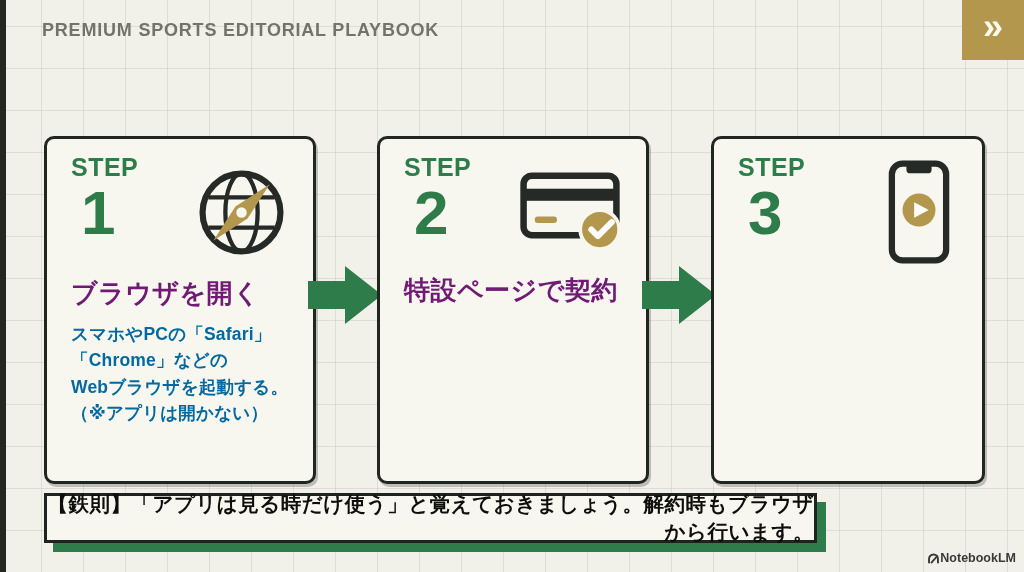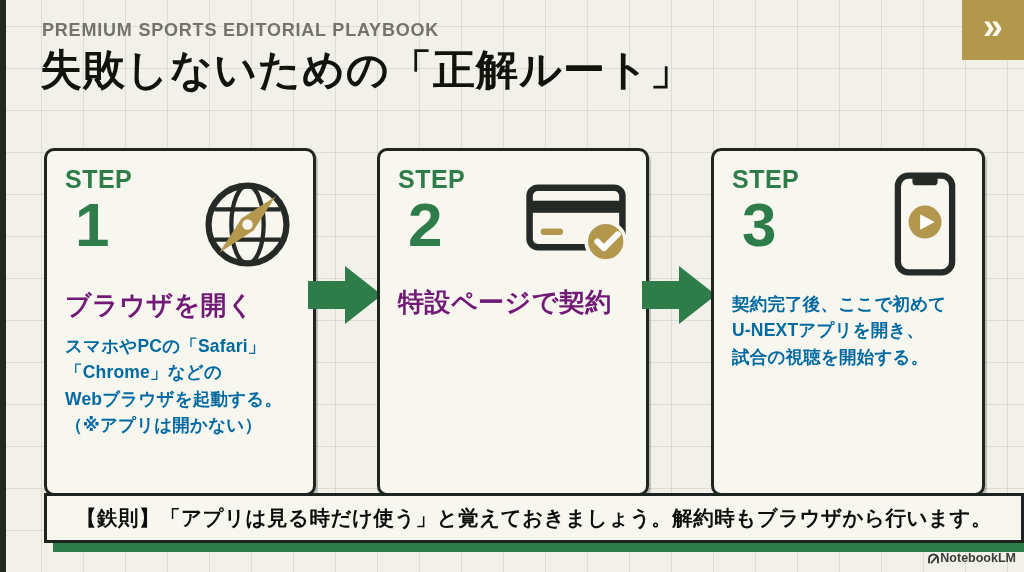--- a/index.html
+++ b/index.html
@@ -25,24 +25,24 @@
   .eyebrow{
     position:absolute; left:42px; top:20px;
     font-size:18px; font-weight:700; letter-spacing:0.8px; color:#73736c;
   }
   .title{
     position:absolute; left:40px; top:42px;
     font-size:42px; font-weight:900; color:#13130e; letter-spacing:1px;
   }
 
   .card{
-    position:absolute; top:148px; height:348px;
+    position:absolute; top:136px; height:348px;
     background:#f7f6ef; border:3px solid #20261f; border-radius:10px;
     box-shadow:2px 3px 0 rgba(32,38,31,0.25);
-    padding:16px 18px 0;
+    padding:16px 24px 0;
   }
   .card.c1{ left:44px;  width:272px; }
   .card.c2{ left:377px; width:272px; }
   .card.c3{ left:711px; width:274px; }
 
   .card-head{ display:flex; justify-content:space-between; align-items:flex-start; }
   .step-label{ color:#2e7c49; font-size:25px; font-weight:800; line-height:1; letter-spacing:0.5px; }
   .step-number{ color:#2e7c49; font-size:62px; font-weight:800; line-height:0.95; margin:4px 0 0 10px; }
   .icon-wrap{ margin-top:10px; }
   .c3 .icon-wrap{ margin-top:4px; margin-right:8px; }
@@ -55,21 +55,21 @@
   }
 
   .arrow{
     position:absolute; top:266px; width:74px; height:58px; background:#2e7c49;
     clip-path:polygon(0 26%, 50% 26%, 50% 0, 100% 50%, 50% 100%, 50% 74%, 0 74%);
   }
   .arrow.a1{ left:308px; }
   .arrow.a2{ left:642px; }
 
   .rule-box{
-    position:absolute; left:44px; top:493px; width:980px; height:50px;
+    position:absolute; left:44px; top:493px; width:773px; height:50px;
     background:#f7f6ef; border:3px solid #1d2420;
     box-shadow:9px 9px 0 #2e7c49;
     display:flex; align-items:center; justify-content:center;text-align:right;
   }
   .rule-box span{ font-size:20.5px; font-weight:900; color:#0e0e0c; letter-spacing:0.5px; }
 
   .watermark{
     position:absolute; top:551px; right:8px;
     display:flex; align-items:center; color:#3a3a38;margin-left:22px;
   }
@@ -80,21 +80,20 @@
 
 <div class="slide">
 
   <div class="leftbar"></div>
 
   <div class="corner">
     <span class="chev">»</span>
   </div>
 
   <div class="eyebrow">PREMIUM SPORTS EDITORIAL PLAYBOOK</div>
-  <h1 class="title">失敗しないための「正解ルート」</h1>
 
   <section class="card c1">
     <div class="card-head">
       <div>
         <div class="step-label">STEP</div>
         <div class="step-number">1</div>
       </div>
       <div class="icon-wrap">
         <svg width="95" height="95" viewBox="0 0 100 100">
           <circle cx="50" cy="50" r="41" fill="none" stroke="#252a26" stroke-width="6.5"></circle>
@@ -145,23 +144,20 @@
       </div>
       <div class="icon-wrap">
         <svg width="62" height="106" viewBox="0 0 64 108">
           <rect x="4" y="4" width="56" height="100" rx="11" fill="#f7f6ef" stroke="#252a26" stroke-width="6.5"></rect>
           <rect x="19" y="4" width="26" height="10" rx="4" fill="#252a26"></rect>
           <circle cx="32" cy="52" r="17" fill="#b2974d"></circle>
           <polygon points="27,44 27,60 42,52" fill="#ffffff"></polygon>
         </svg>
       </div>
     </div>
-    <p class="card-body">契約完了後、ここで初めて
-U-NEXTアプリを開き、
-試合の視聴を開始する。</p>
   </section>
 
   <div class="rule-box">
     <span>【鉄則】「アプリは見る時だけ使う」と覚えておきましょう。解約時もブラウザから行います。</span>
   </div>
 
   <div class="watermark">
     <svg width="13" height="13" viewBox="0 0 16 16">
       <path d="M2.5 13 V8.5 a5.5 5.5 0 0 1 11 0 V13" fill="none" stroke="#3a3a38" stroke-width="2.4" stroke-linecap="round"></path>
       <path d="M5.5 13 l7 -8" stroke="#3a3a38" stroke-width="2.2" stroke-linecap="round"></path>

